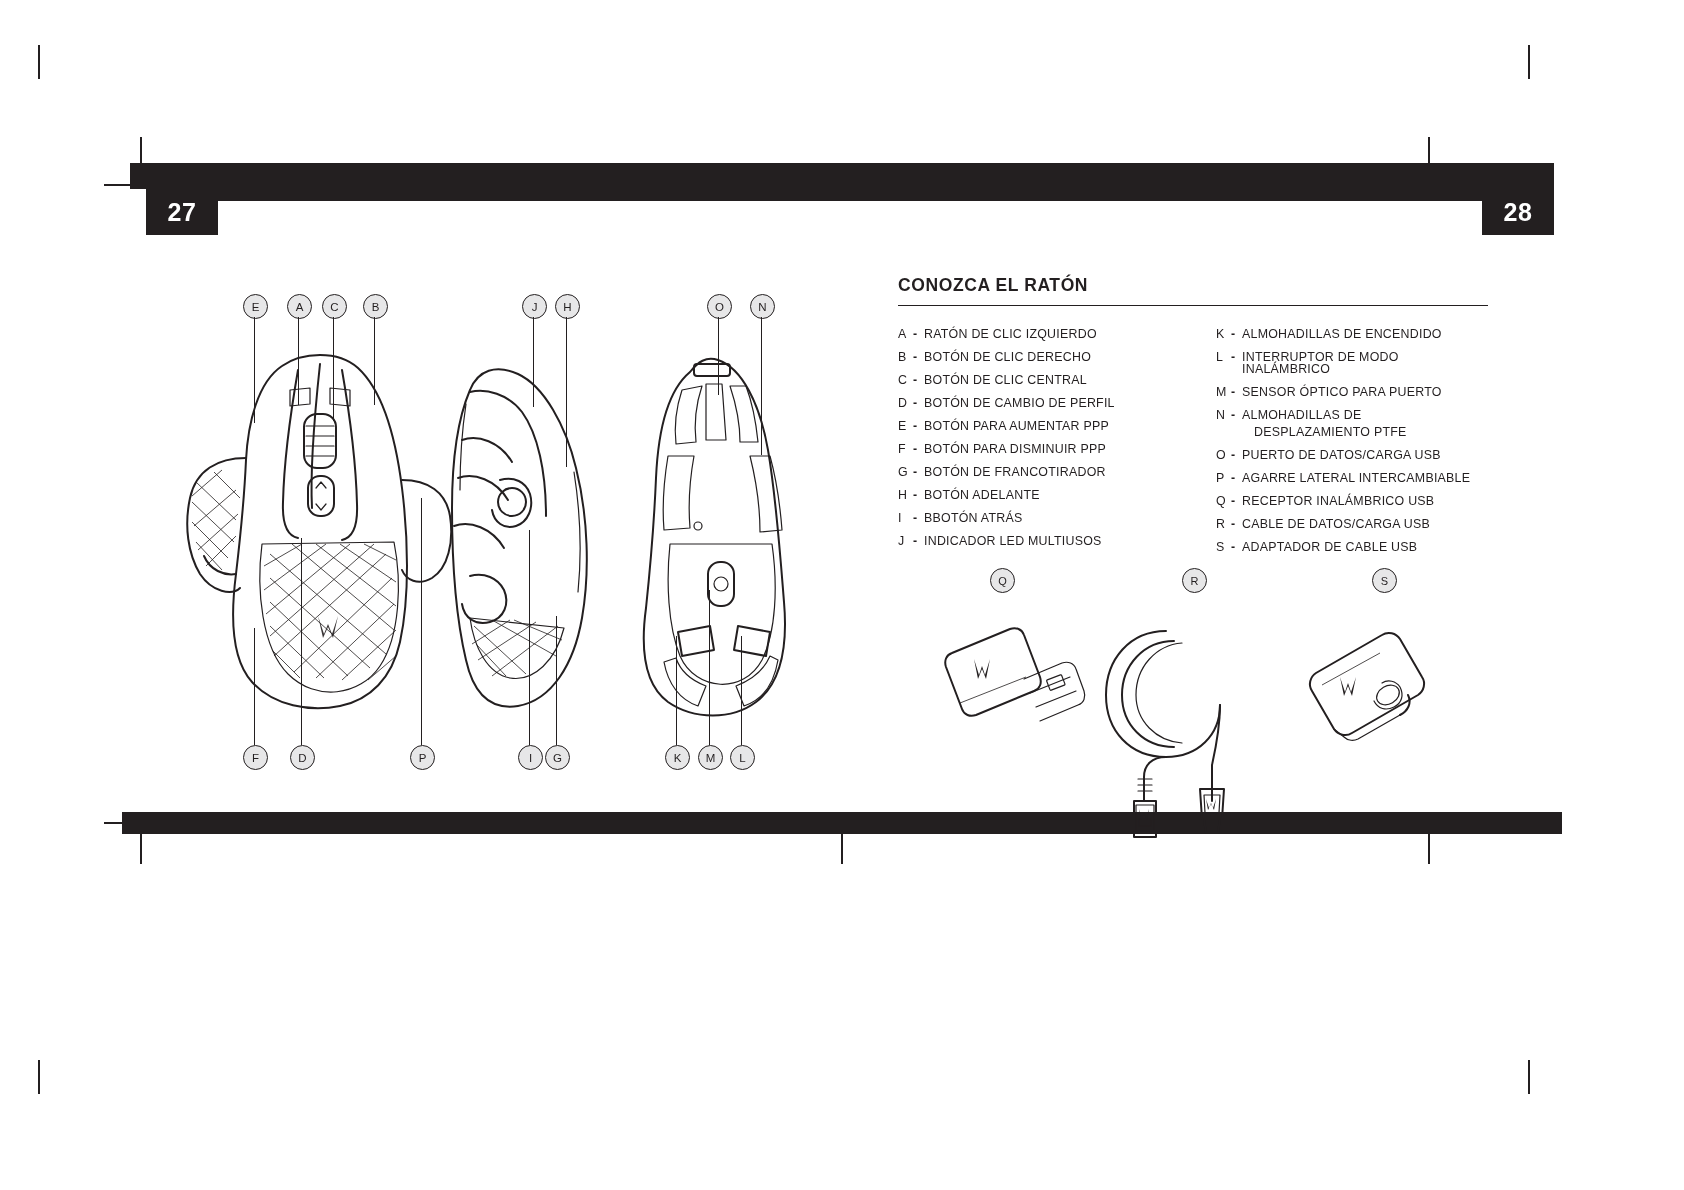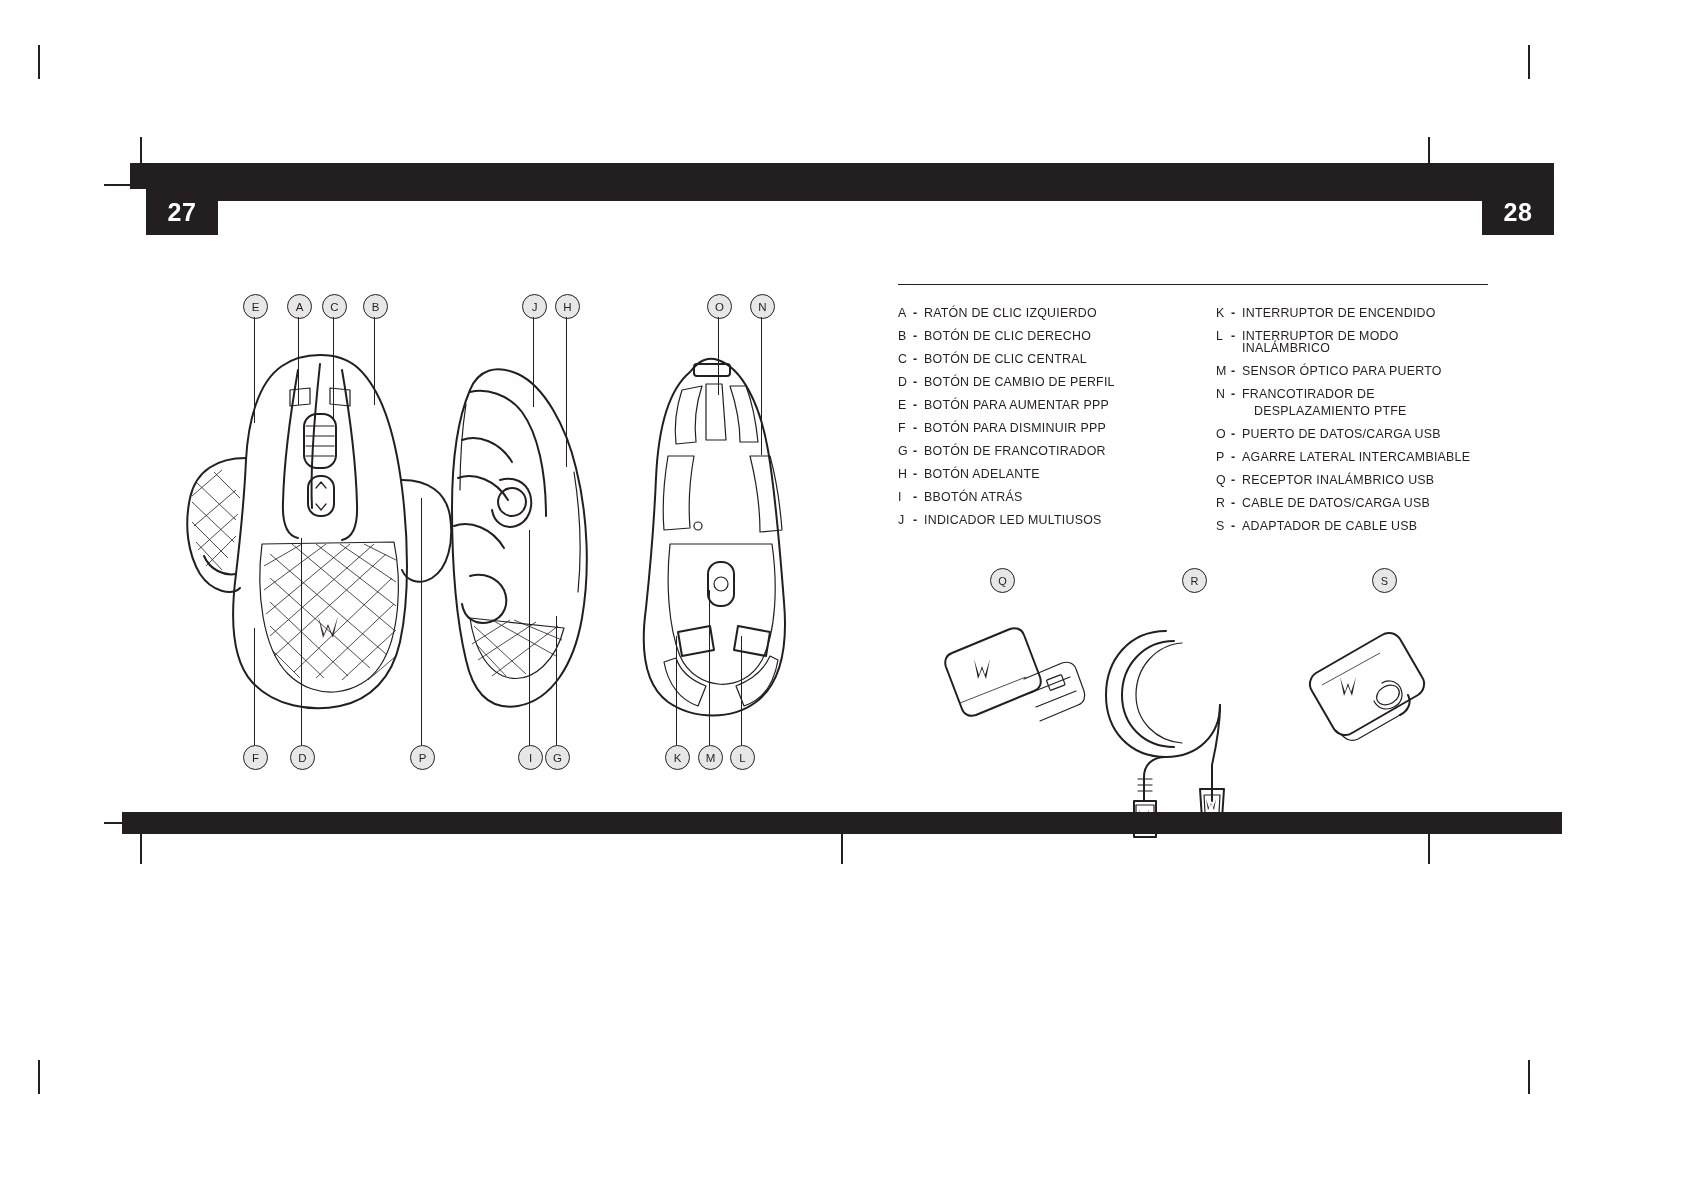--- a/index.html
+++ b/index.html
@@ -236,20 +236,21 @@
   <div class="lead" style="left:556px;top:616px;height:129px;"></div>
 
   <div class="bubble" style="left:665px;top:745px;">K</div>
   <div class="lead" style="left:676px;top:636px;height:109px;"></div>
   <div class="bubble" style="left:698px;top:745px;">M</div>
   <div class="lead" style="left:709px;top:590px;height:155px;"></div>
   <div class="bubble" style="left:730px;top:745px;">L</div>
   <div class="lead" style="left:741px;top:636px;height:109px;"></div>
 
   <div class="legend">
+    <h2>CONOZCA EL RATÓN</h2>
     <div class="rule"></div>
     <div class="cols">
       <div class="col">
         <div class="row">
             <span class="ltr">A</span>
             <span class="dash">-</span>
             <span class="txt">RATÓN DE CLIC IZQUIERDO</span>
           </div>
         <div class="row">
             <span class="ltr">B</span>
@@ -295,37 +296,37 @@
             <span class="ltr">J</span>
             <span class="dash">-</span>
             <span class="txt">INDICADOR LED MULTIUSOS</span>
           </div>
       </div>
 
       <div class="col">
         <div class="row">
             <span class="ltr">K</span>
             <span class="dash">-</span>
-            <span class="txt">INTERRUPTOR DE ENCENDIDO</span>
+            <span class="txt">ALMOHADILLAS DE ENCENDIDO</span>
           </div>
         <div class="row">
             <span class="ltr">L</span>
             <span class="dash">-</span>
             <span class="txt">INTERRUPTOR DE MODO INALÁMBRICO</span>
           </div>
         <div class="row">
             <span class="ltr">M</span>
             <span class="dash">-</span>
             <span class="txt">SENSOR ÓPTICO PARA PUERTO</span>
           </div>
         <div class="row">
           <span class="ltr">N</span>
           <span class="dash">-</span>
           <span class="txt">
-            <span>FRANCOTIRADOR DE</span>
+            <span>ALMOHADILLAS DE</span>
             <span class="sub">DESPLAZAMIENTO PTFE</span>
           </span>
         </div>
         <div class="row" style="margin-top:4px;">
             <span class="ltr">O</span>
             <span class="dash">-</span>
             <span class="txt">PUERTO DE DATOS/CARGA USB</span>
           </div>
         <div class="row">
             <span class="ltr">P</span>

